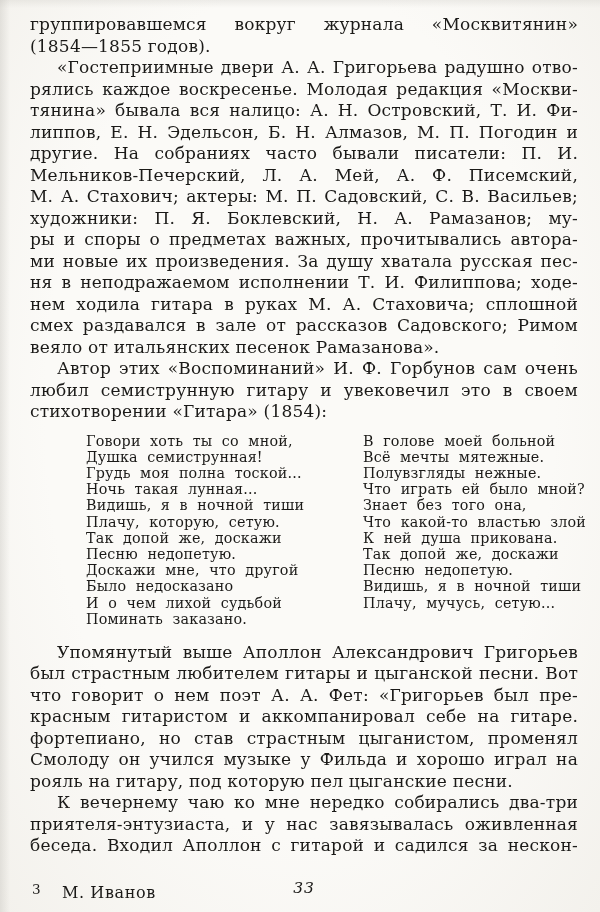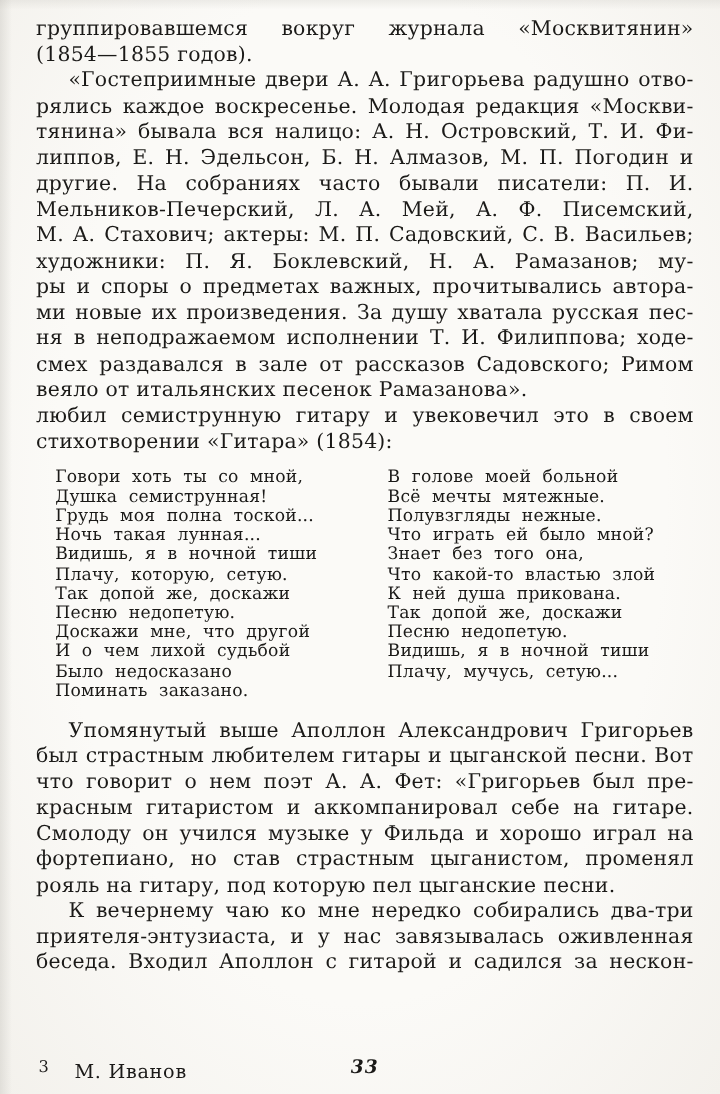--- a/index.html
+++ b/index.html
@@ -26,34 +26,34 @@
   }
   .line.last{text-align-last:left;white-space:normal;}
   .line.indent{text-indent:27px;}
   .poem{
     display:flex;margin:10px 0 15px 16px;
   }
   .poem-col-left{width:277px;flex:0 0 277px;}
   .poem-col-right{flex:1;}
   .poem-line{
     font-size:14.3px;line-height:16.2px;letter-spacing:0.2px;
-    word-spacing:0.33em;white-space:nowrap;
+    word-spacing:0.33em;white-space:nowrap;margin-left:40px;
   }
   .footer{
     position:absolute;left:30px;bottom:13px;width:548px;height:20px;
   }
   .sig{
     position:absolute;left:2px;top:2px;font-size:13.5px;
   }
   .author{
     position:absolute;left:32px;top:4px;font-size:16px;letter-spacing:0.6px;
   }
   .pagenum{
     position:absolute;left:50%;transform:translateX(-50%);top:0;
-    font-size:15.5px;font-style:italic;font-weight:bold;letter-spacing:1px;
+    font-size:15.5px;font-style:italic;font-weight:normal;letter-spacing:1px;
   }
 </style>
 </head>
 <body>
 
 <div class="page">
   <div class="text-block">
 
     <div class="para">
       <div class="line">группировавшемся вокруг журнала «Москвитянин»</div>
@@ -65,42 +65,44 @@
       <div class="line">рялись каждое воскресенье. Молодая редакция «Москви-</div>
       <div class="line">тянина» бывала вся налицо: А. Н. Островский, Т. И. Фи-</div>
       <div class="line">липпов, Е. Н. Эдельсон, Б. Н. Алмазов, М. П. Погодин и</div>
       <div class="line">другие. На собраниях часто бывали писатели: П. И.</div>
       <div class="line">Мельников-Печерский, Л. А. Мей, А. Ф. Писемский,</div>
       <div class="line">М. А. Стахович; актеры: М. П. Садовский, С. В. Васильев;</div>
       <div class="line">художники: П. Я. Боклевский, Н. А. Рамазанов; му-</div>
       <div class="line">ры и споры о предметах важных, прочитывались автора-</div>
       <div class="line">ми новые их произведения. За душу хватала русская пес-</div>
       <div class="line">ня в неподражаемом исполнении Т. И. Филиппова; ходе-</div>
+      <div class="line">нем ходила гитара в руках М. А. Стаховича; сплошной</div>
       <div class="line">смех раздавался в зале от рассказов Садовского; Римом</div>
       <div class="line last">веяло от итальянских песенок Рамазанова».</div>
     </div>
 
     <div class="para">
+      <div class="line indent">Автор этих «Воспоминаний» И. Ф. Горбунов сам очень</div>
       <div class="line">любил семиструнную гитару и увековечил это в своем</div>
       <div class="line last">стихотворении «Гитара» (1854):</div>
     </div>
 
     <div class="poem">
       <div class="poem-col-left">
         <div class="poem-line">Говори хоть ты со мной,</div>
         <div class="poem-line">Душка семиструнная!</div>
         <div class="poem-line">Грудь моя полна тоской...</div>
         <div class="poem-line">Ночь такая лунная...</div>
         <div class="poem-line">Видишь, я в ночной тиши</div>
         <div class="poem-line">Плачу, которую, сетую.</div>
         <div class="poem-line">Так допой же, доскажи</div>
         <div class="poem-line">Песню недопетую.</div>
         <div class="poem-line">Доскажи мне, что другой</div>
+        <div class="poem-line">Было недосказано</div>
         <div class="poem-line">И о чем лихой судьбой</div>
-        <div class="poem-line">Было недосказано</div>
         <div class="poem-line">Поминать заказано.</div>
       </div>
       <div class="poem-col-right">
         <div class="poem-line">В голове моей больной</div>
         <div class="poem-line">Всё мечты мятежные.</div>
         <div class="poem-line">Полувзгляды нежные.</div>
         <div class="poem-line">Что играть ей было мной?</div>
         <div class="poem-line">Знает без того она,</div>
         <div class="poem-line">Что какой-то властью злой</div>
         <div class="poem-line">К ней душа прикована.</div>
@@ -109,22 +111,22 @@
         <div class="poem-line">Видишь, я в ночной тиши</div>
         <div class="poem-line">Плачу, мучусь, сетую...</div>
       </div>
     </div>
 
     <div class="para">
       <div class="line indent">Упомянутый выше Аполлон Александрович Григорьев</div>
       <div class="line">был страстным любителем гитары и цыганской песни. Вот</div>
       <div class="line">что говорит о нем поэт А. А. Фет: «Григорьев был пре-</div>
       <div class="line">красным гитаристом и аккомпанировал себе на гитаре.</div>
+      <div class="line">фортепиано, но став страстным цыганистом, променял</div>
       <div class="line">Смолоду он учился музыке у Фильда и хорошо играл на</div>
-      <div class="line">фортепиано, но став страстным цыганистом, променял</div>
       <div class="line last">рояль на гитару, под которую пел цыганские песни.</div>
     </div>
 
     <div class="para">
       <div class="line indent">К вечернему чаю ко мне нередко собирались два-три</div>
       <div class="line">приятеля-энтузиаста, и у нас завязывалась оживленная</div>
       <div class="line">беседа. Входил Аполлон с гитарой и садился за нескон-</div>
     </div>
 
   </div>

